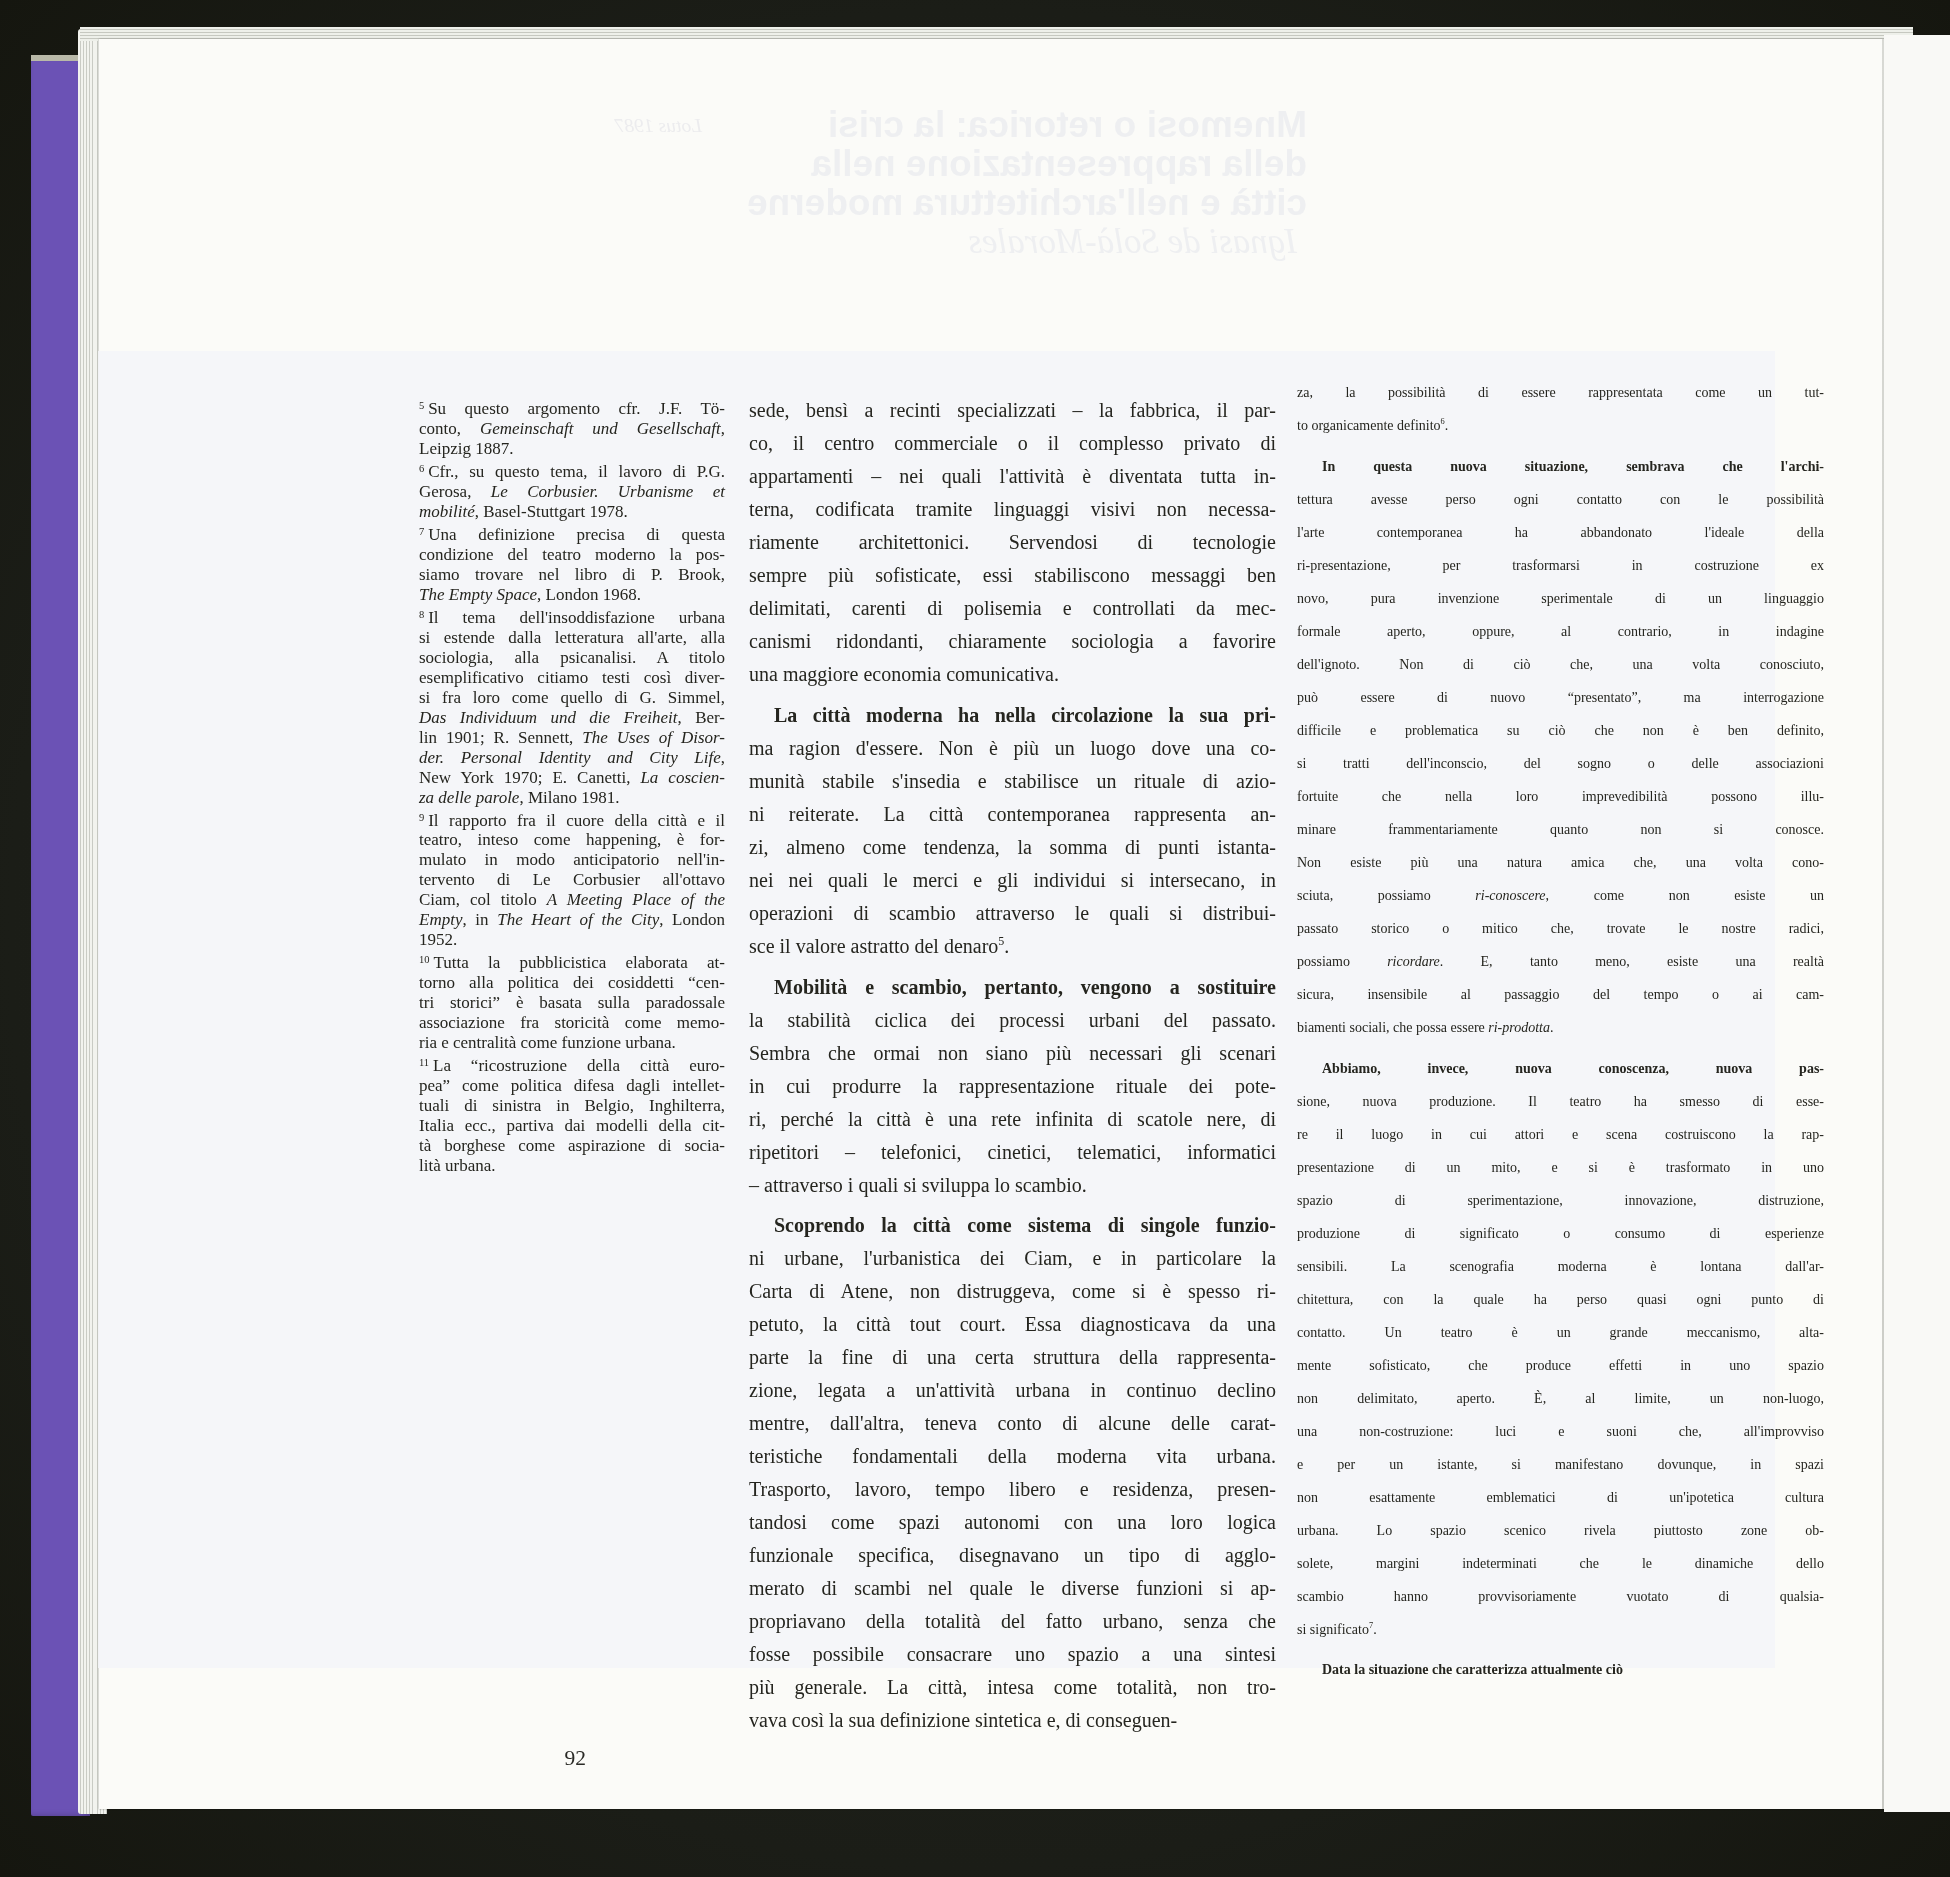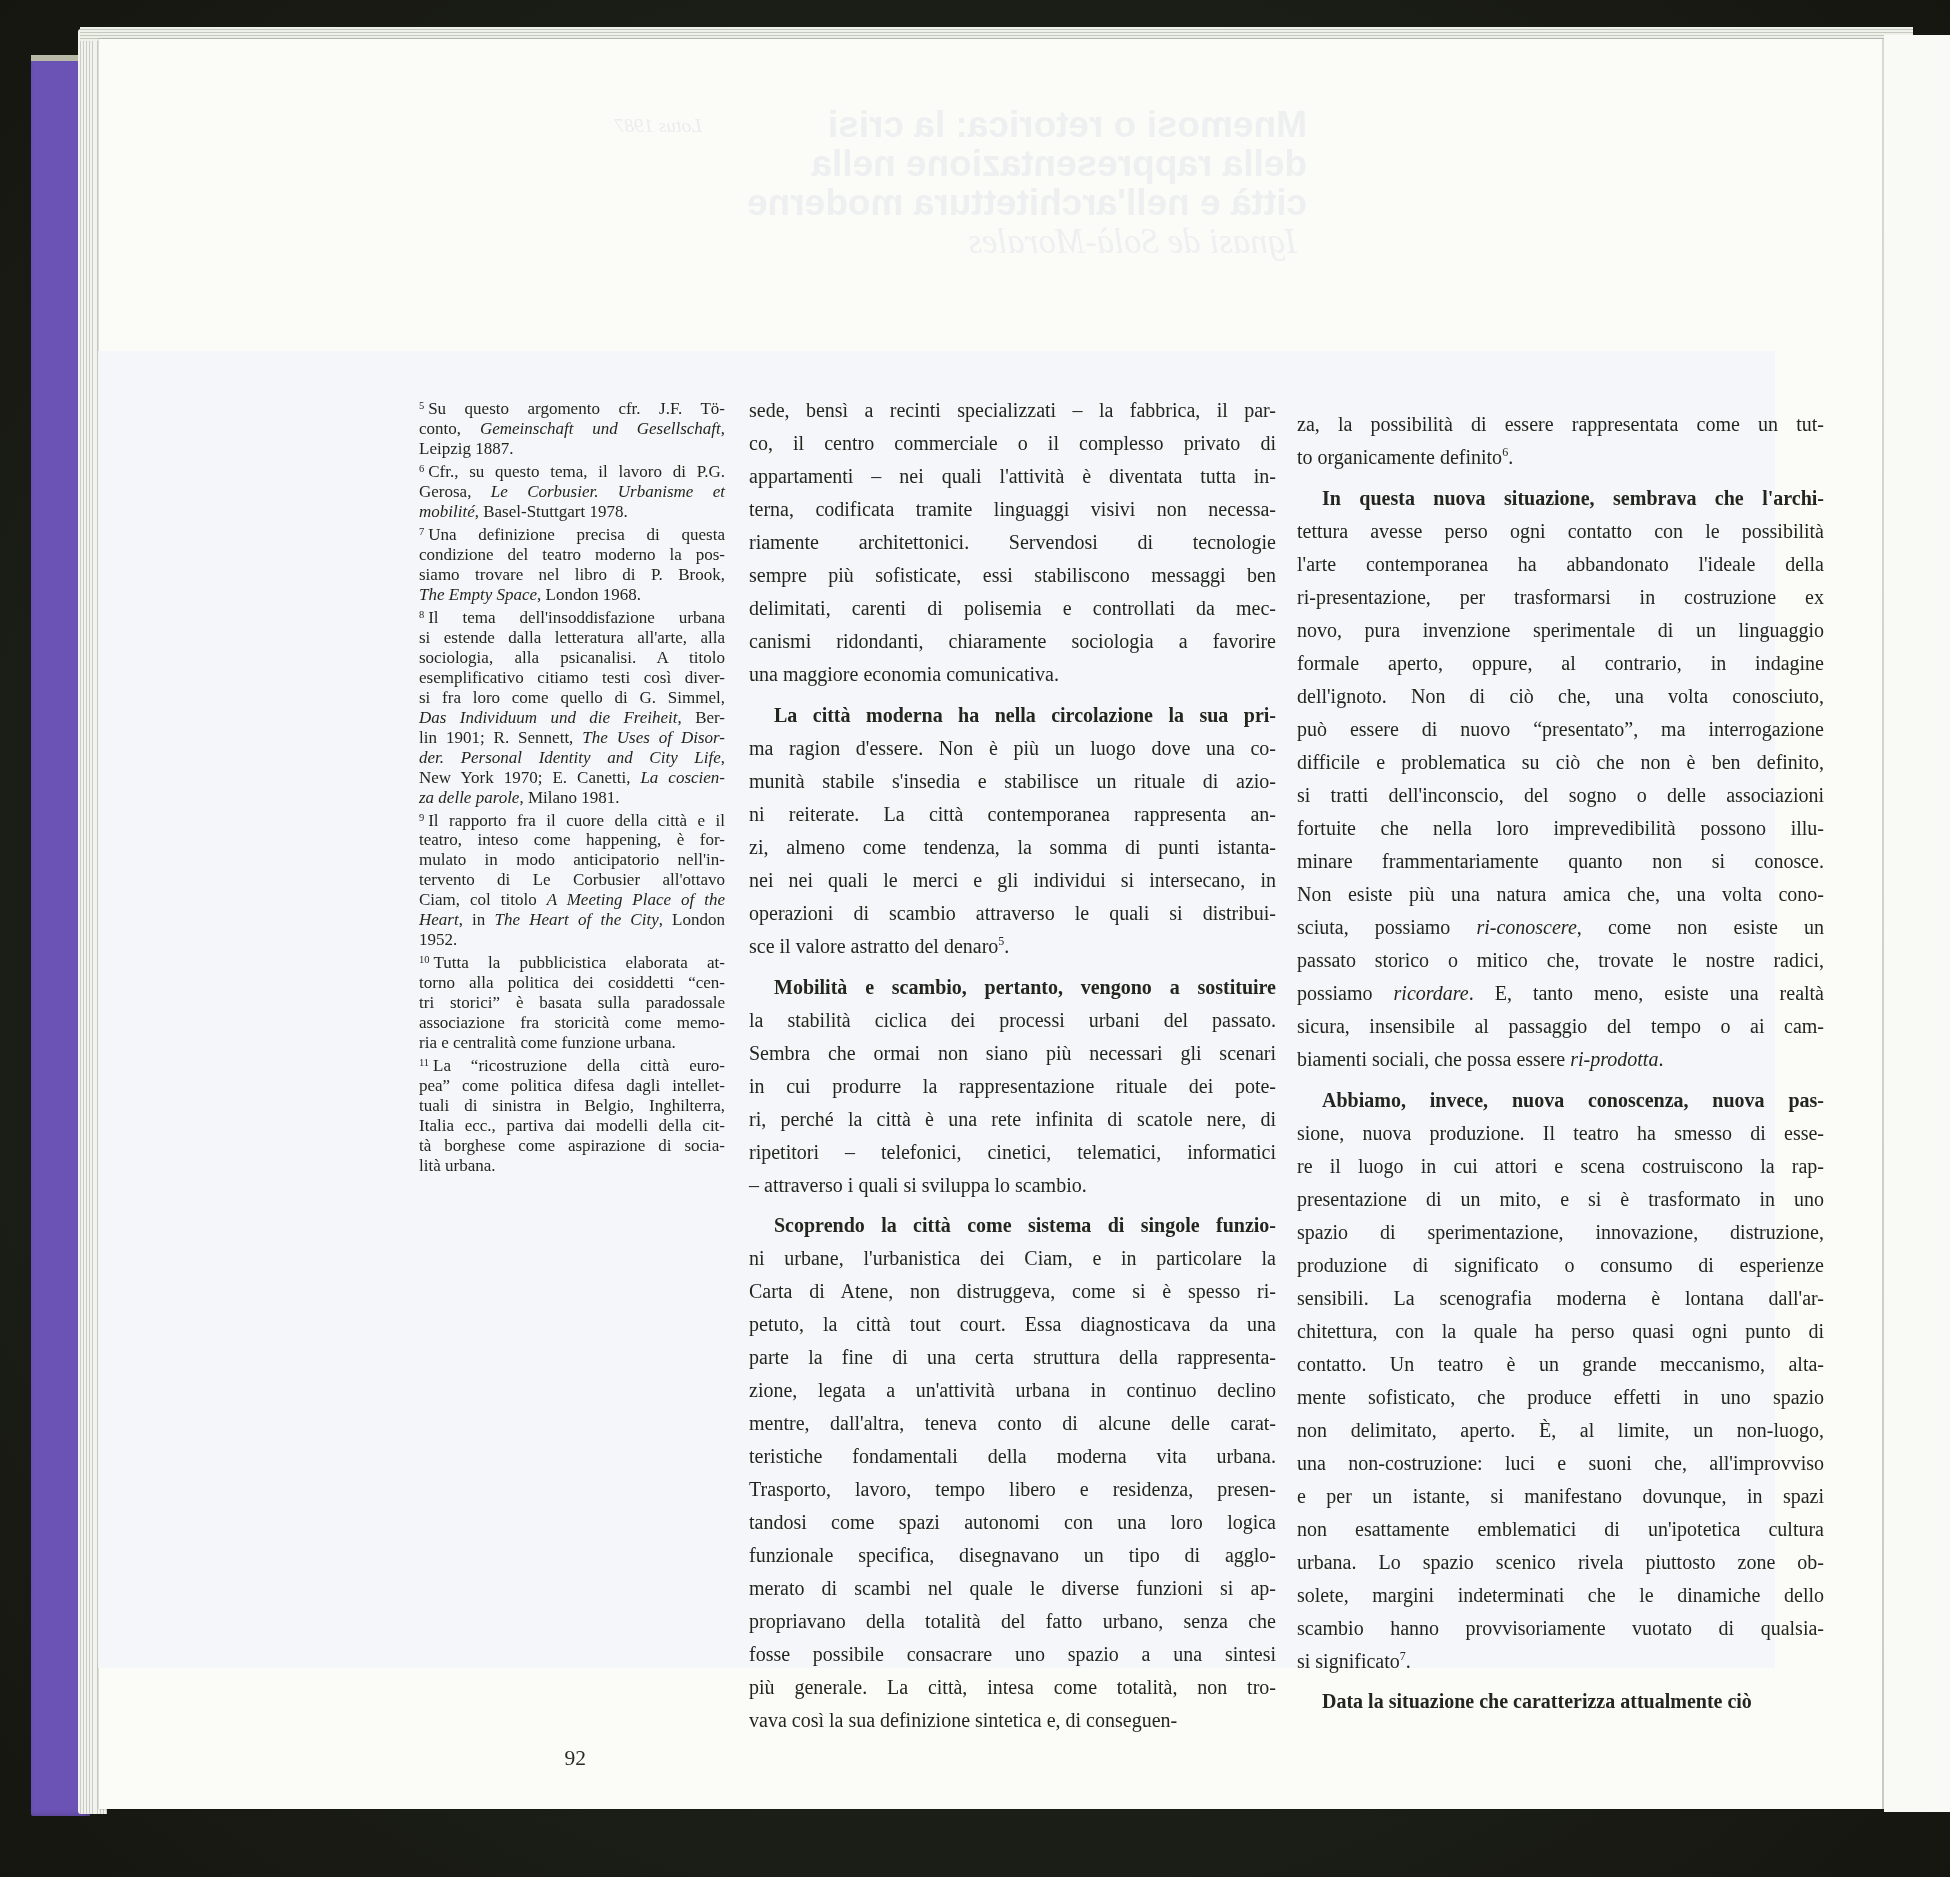--- a/index.html
+++ b/index.html
@@ -153,23 +153,23 @@
     }
     .body1 {
       left: 749px;
       top: 394px;
       width: 527px;
       font-size: 20px;
       line-height: 33px;
     }
     .body2 {
       left: 1297px;
-      top: 408px;
+      top: 376px;
       width: 527px;
-      font-size: 20px;
+      font-size: 14px;
       line-height: 33px;
     }
     .body1 .gap, .body2 .gap {
       display: block;
       height: 7.8px;
     }
     sup {
       font-size: 60%;
       line-height: 0;
       vertical-align: super;
@@ -233,21 +233,21 @@
       <span class="ln"><i>Das Individuum und die Freiheit</i><span>, Ber-</span></span>
       <span class="ln"><span>lin 1901; R. Sennett, </span><i>The Uses of Disor-</i></span>
       <span class="ln"><i>der. Personal Identity and City Life</i><span>,</span></span>
       <span class="ln"><span>New York 1970; E. Canetti, </span><i>La coscien-</i></span>
       <span class="ln last"><i>za delle parole</i><span>, Milano 1981.</span></span>
       <span class="ln"><span class="fn-num">9</span><span>Il rapporto fra il cuore della città e il</span></span>
       <span class="ln"><span>teatro, inteso come happening, è for-</span></span>
       <span class="ln"><span>mulato in modo anticipatorio nell'in-</span></span>
       <span class="ln"><span>tervento di Le Corbusier all'ottavo</span></span>
       <span class="ln"><span>Ciam, col titolo </span><i>A Meeting Place of the</i></span>
-      <span class="ln"><i>Heart</i><span>, in </span><i>The Heart of the City</i><span>, London</span></span>
+      <span class="ln"><i>Empty</i><span>, in </span><i>The Heart of the City</i><span>, London</span></span>
       <span class="ln last"><span>1952.</span></span>
       <span class="ln"><span class="fn-num">10</span><span>Tutta la pubblicistica elaborata at-</span></span>
       <span class="ln"><span>torno alla politica dei cosiddetti “cen-</span></span>
       <span class="ln"><span>tri storici” è basata sulla paradossale</span></span>
       <span class="ln"><span>associazione fra storicità come memo-</span></span>
       <span class="ln last"><span>ria e centralità come funzione urbana.</span></span>
       <span class="ln"><span class="fn-num">11</span><span>La “ricostruzione della città euro-</span></span>
       <span class="ln"><span>pea” come politica difesa dagli intellet-</span></span>
       <span class="ln"><span>tuali di sinistra in Belgio, Inghilterra,</span></span>
       <span class="ln"><span>Italia ecc., partiva dai modelli della cit-</span></span>

